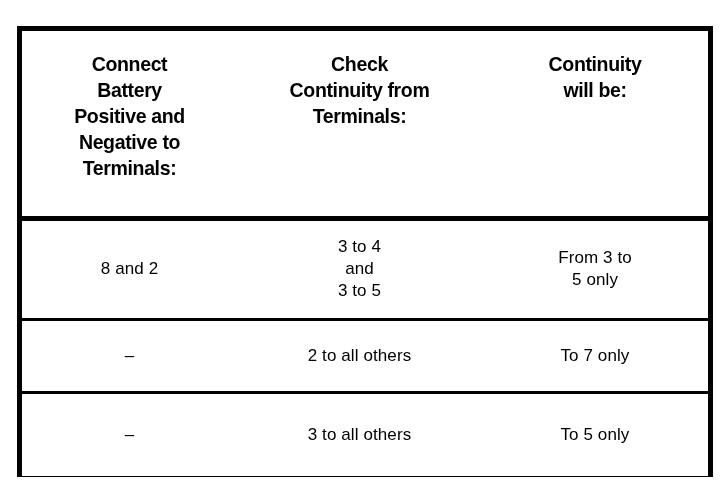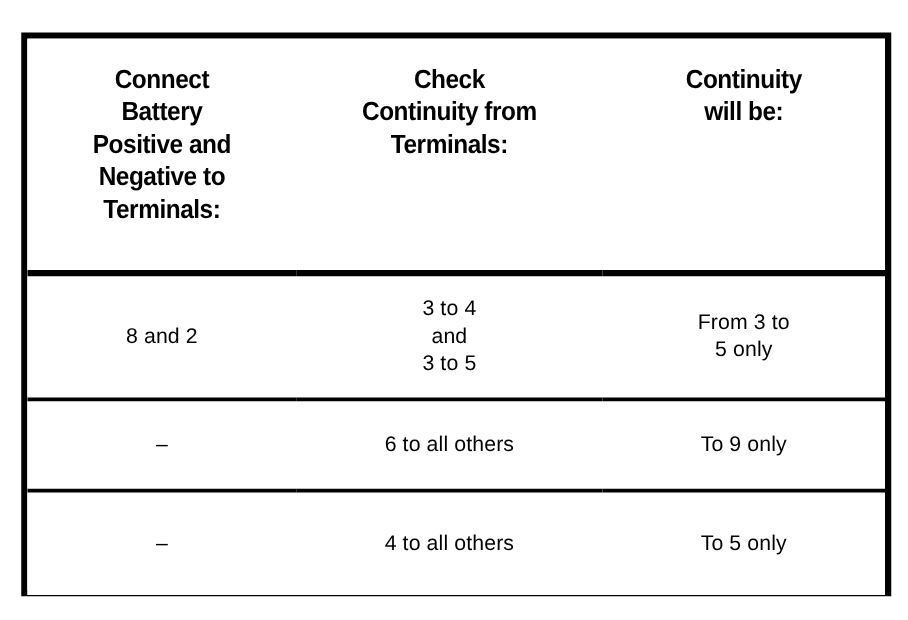--- a/index.html
+++ b/index.html
@@ -154,33 +154,33 @@
             <div class="cell-text">From 3 to
 5 only</div>
           </td>
         </tr>
 
         <tr class="body-row row-2">
           <td class="col-1">
             <div class="cell-text dash">–</div>
           </td>
           <td class="col-2">
-            <div class="cell-text">6 to all others</div>
+            <div class="cell-text">2 to all others</div>
           </td>
           <td class="col-3">
-            <div class="cell-text">To 9 only</div>
+            <div class="cell-text">To 7 only</div>
           </td>
         </tr>
 
         <tr class="body-row row-3 last">
           <td class="col-1">
             <div class="cell-text dash">–</div>
           </td>
           <td class="col-2">
-            <div class="cell-text">4 to all others</div>
+            <div class="cell-text">3 to all others</div>
           </td>
           <td class="col-3">
             <div class="cell-text">To 5 only</div>
           </td>
         </tr>
 
       </tbody>
     </table>
   </div>
 

